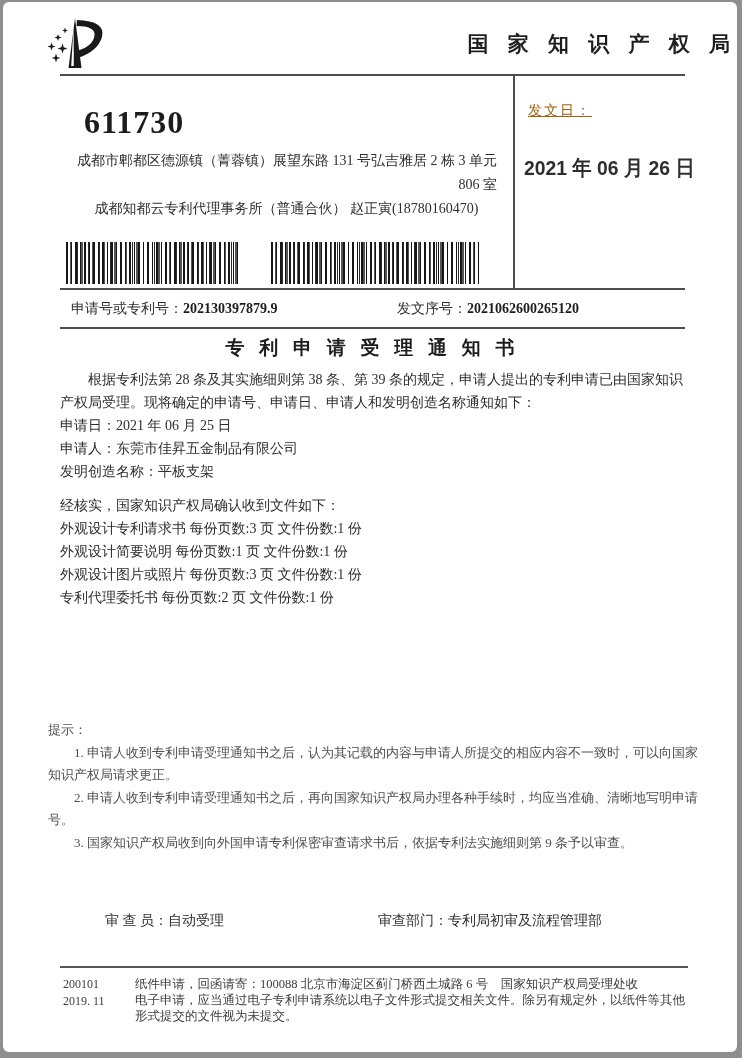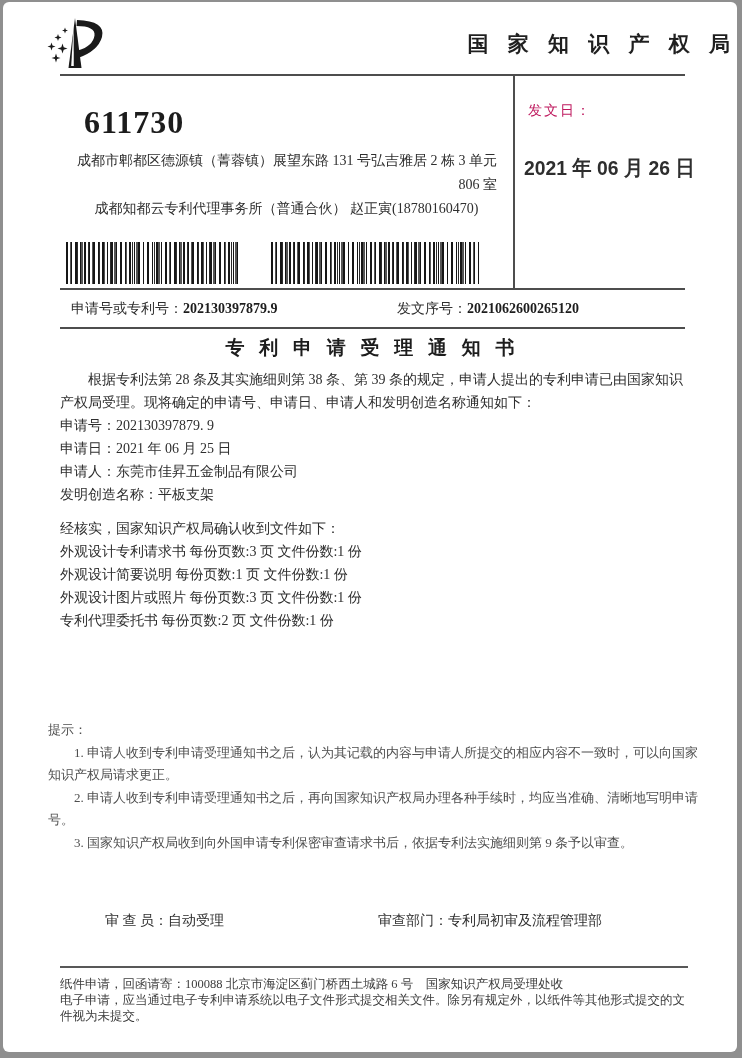--- a/index.html
+++ b/index.html
@@ -35,21 +35,21 @@
   .barcode-row{position:absolute;left:6px;bottom:4px;display:flex;gap:33px;align-items:flex-end;}
   .barcode{
     height:42px;
     background-image:
       repeating-linear-gradient(90deg,#161616 0 2px,rgba(0,0,0,0) 2px 5px,#161616 5px 6px,rgba(0,0,0,0) 6px 9px),
       repeating-linear-gradient(90deg,#2b2b2b 0 1px,rgba(0,0,0,0) 1px 4px,#555 4px 6px,#fff 6px 11px);
   }
   .barcode-1{width:172px;}
   .barcode-2{width:208px;}
   .date-cell{position:absolute;left:453px;right:0;top:0;bottom:0;border-left:2px solid #4d4d4d;}
-  .issue-label{margin:26px 0 0 13px;font-size:14px;letter-spacing:2px;color:#be185d;}
+  .issue-label{margin:26px 0 0 13px;font-size:14px;letter-spacing:2px;color:#a16207;text-decoration:underline;}
   .issue-date{
     margin:34px 0 0 9px;font-size:21px;font-weight:600;white-space:nowrap;
     font-family:"Liberation Sans","DejaVu Sans",sans-serif;
     transform:scaleX(.92);transform-origin:left center;
   }
 
   
   .numbers-row{
     left:57px;top:288px;width:625px;height:39px;box-sizing:border-box;
     border-bottom:2px solid #4d4d4d;font-size:14px;text-align:right;
@@ -141,21 +141,20 @@
     </div>
     <div class="serial-no">
       <span>发文序号：</span><span class="num">2021062600265120</span>
     </div>
   </div>
 
   <div class="abs doc-title">专 利 申 请 受 理 通 知 书</div>
 
   <div class="abs notice-body">
     <p class="intro">根据专利法第 28 条及其实施细则第 38 条、第 39 条的规定，申请人提出的专利申请已由国家知识产权局受理。现将确定的申请号、申请日、申请人和发明创造名称通知如下：</p>
-    <p class="indent">申请号：202130397879. 9</p>
     <p class="indent">申请日：2021 年 06 月 25 日</p>
     <p class="indent">申请人：东莞市佳昇五金制品有限公司</p>
     <p class="indent">发明创造名称：平板支架</p>
     <p class="indent gap-top">经核实，国家知识产权局确认收到文件如下：</p>
     <p class="indent">外观设计专利请求书 每份页数:3 页  文件份数:1 份</p>
     <p class="indent">外观设计简要说明 每份页数:1 页  文件份数:1 份</p>
     <p class="indent">外观设计图片或照片 每份页数:3 页  文件份数:1 份</p>
     <p class="indent">专利代理委托书 每份页数:2 页  文件份数:1 份</p>
   </div>
 
@@ -169,19 +168,23 @@
   <div class="abs review">
     <div class="examiner">
       <span>审 查 员：</span><span>自动受理</span>
     </div>
     <div class="department">
       <span>审查部门：</span><span>专利局初审及流程管理部</span>
     </div>
   </div>
 
   <div class="abs footer">
+    <div class="codes">
+      <div>200101</div>
+      <div>2019. 11</div>
+    </div>
     <div class="notes">
       <p>纸件申请，回函请寄：100088  北京市海淀区蓟门桥西土城路 6 号　国家知识产权局受理处收</p>
       <p>电子申请，应当通过电子专利申请系统以电子文件形式提交相关文件。除另有规定外，以纸件等其他形式提交的文件视为未提交。</p>
     </div>
   </div>
 
 </div>
 
 </body></html>

